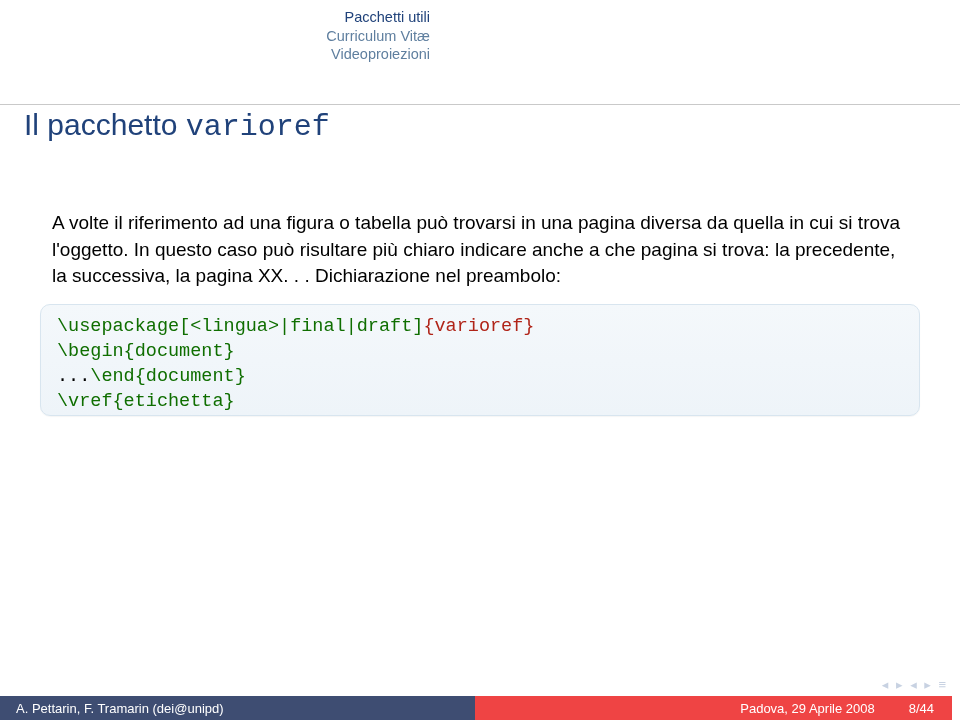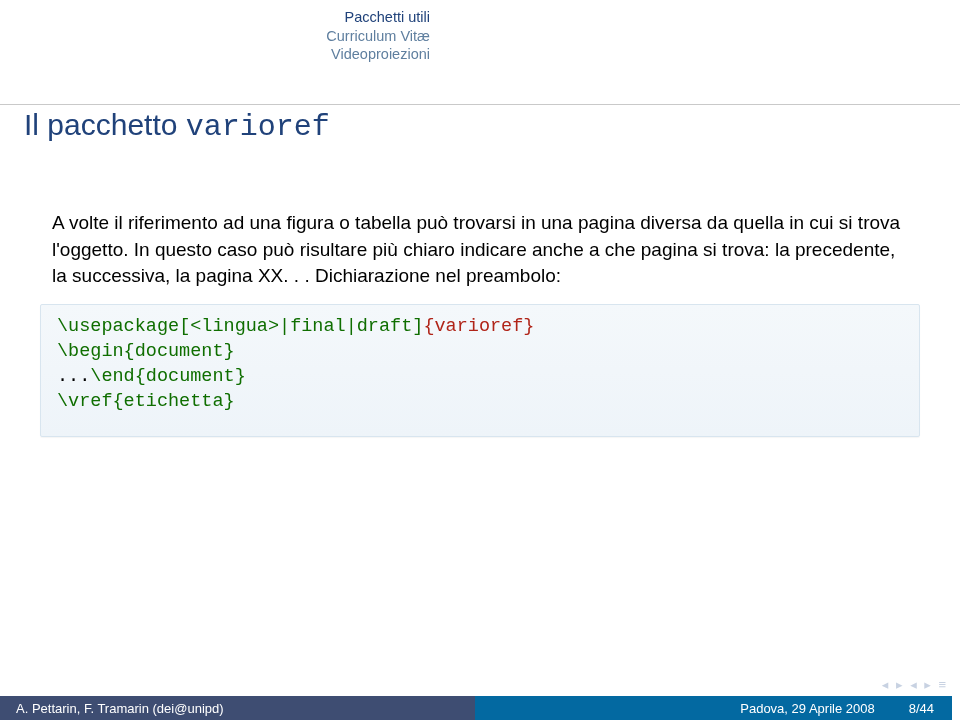--- a/index.html
+++ b/index.html
@@ -50,24 +50,24 @@
     right: 52px;
     font-size: 19px;
     line-height: 1.4;
     color: #000;
   }
   .content p { margin-bottom: 2px; }
   .codebox {
     margin-top: 14px;
     margin-left: -12px;
     margin-right: -12px;
-    padding: 10px 16px 21px 16px;
+    padding: 10px 16px 0 16px;
     background: linear-gradient(#f4f8fb, #eef4f9);
     border: 1px solid #d8e5ef;
-    border-radius: 2px;
+    border-radius: 10px;
     font-family: "Courier New", monospace;
     font-size: 18.5px;
     line-height: 1.35;
     color: #000;
     box-shadow: 0 1px 1px rgba(0,0,0,0.04);
   }
   .cs  { color: #0f6e00; }
   .opt { color: #0f6e00; }
   .arg { color: #b02418; }
   .latex sup { font-size: 0.55em; vertical-align: 0.45em; letter-spacing: -0.5px; margin-left:-2px; margin-right:-1px; }
@@ -85,21 +85,21 @@
   .footer .cell {
     flex: 1 1 0;
     display: flex;
     align-items: center;
     justify-content: center;
     padding: 0 12px;
     white-space: nowrap;
   }
   .footer .c1 { background: #3e4d72; justify-content: flex-start; padding-left: 16px; position: relative; }
   .footer .c2 { background: #2f3e63; }
-  .footer .c3 { background: #0369a1; justify-content: flex-end; padding-right: 18px; }
+  .footer .c3 { background: #ef4444; justify-content: flex-end; padding-right: 18px; }
 
   
   .navsym {
     position: absolute;
     bottom: 28px;
     right: 12px;
     color: #c8d2e2;
     font-size: 13px;
     letter-spacing: 2px;
   }

